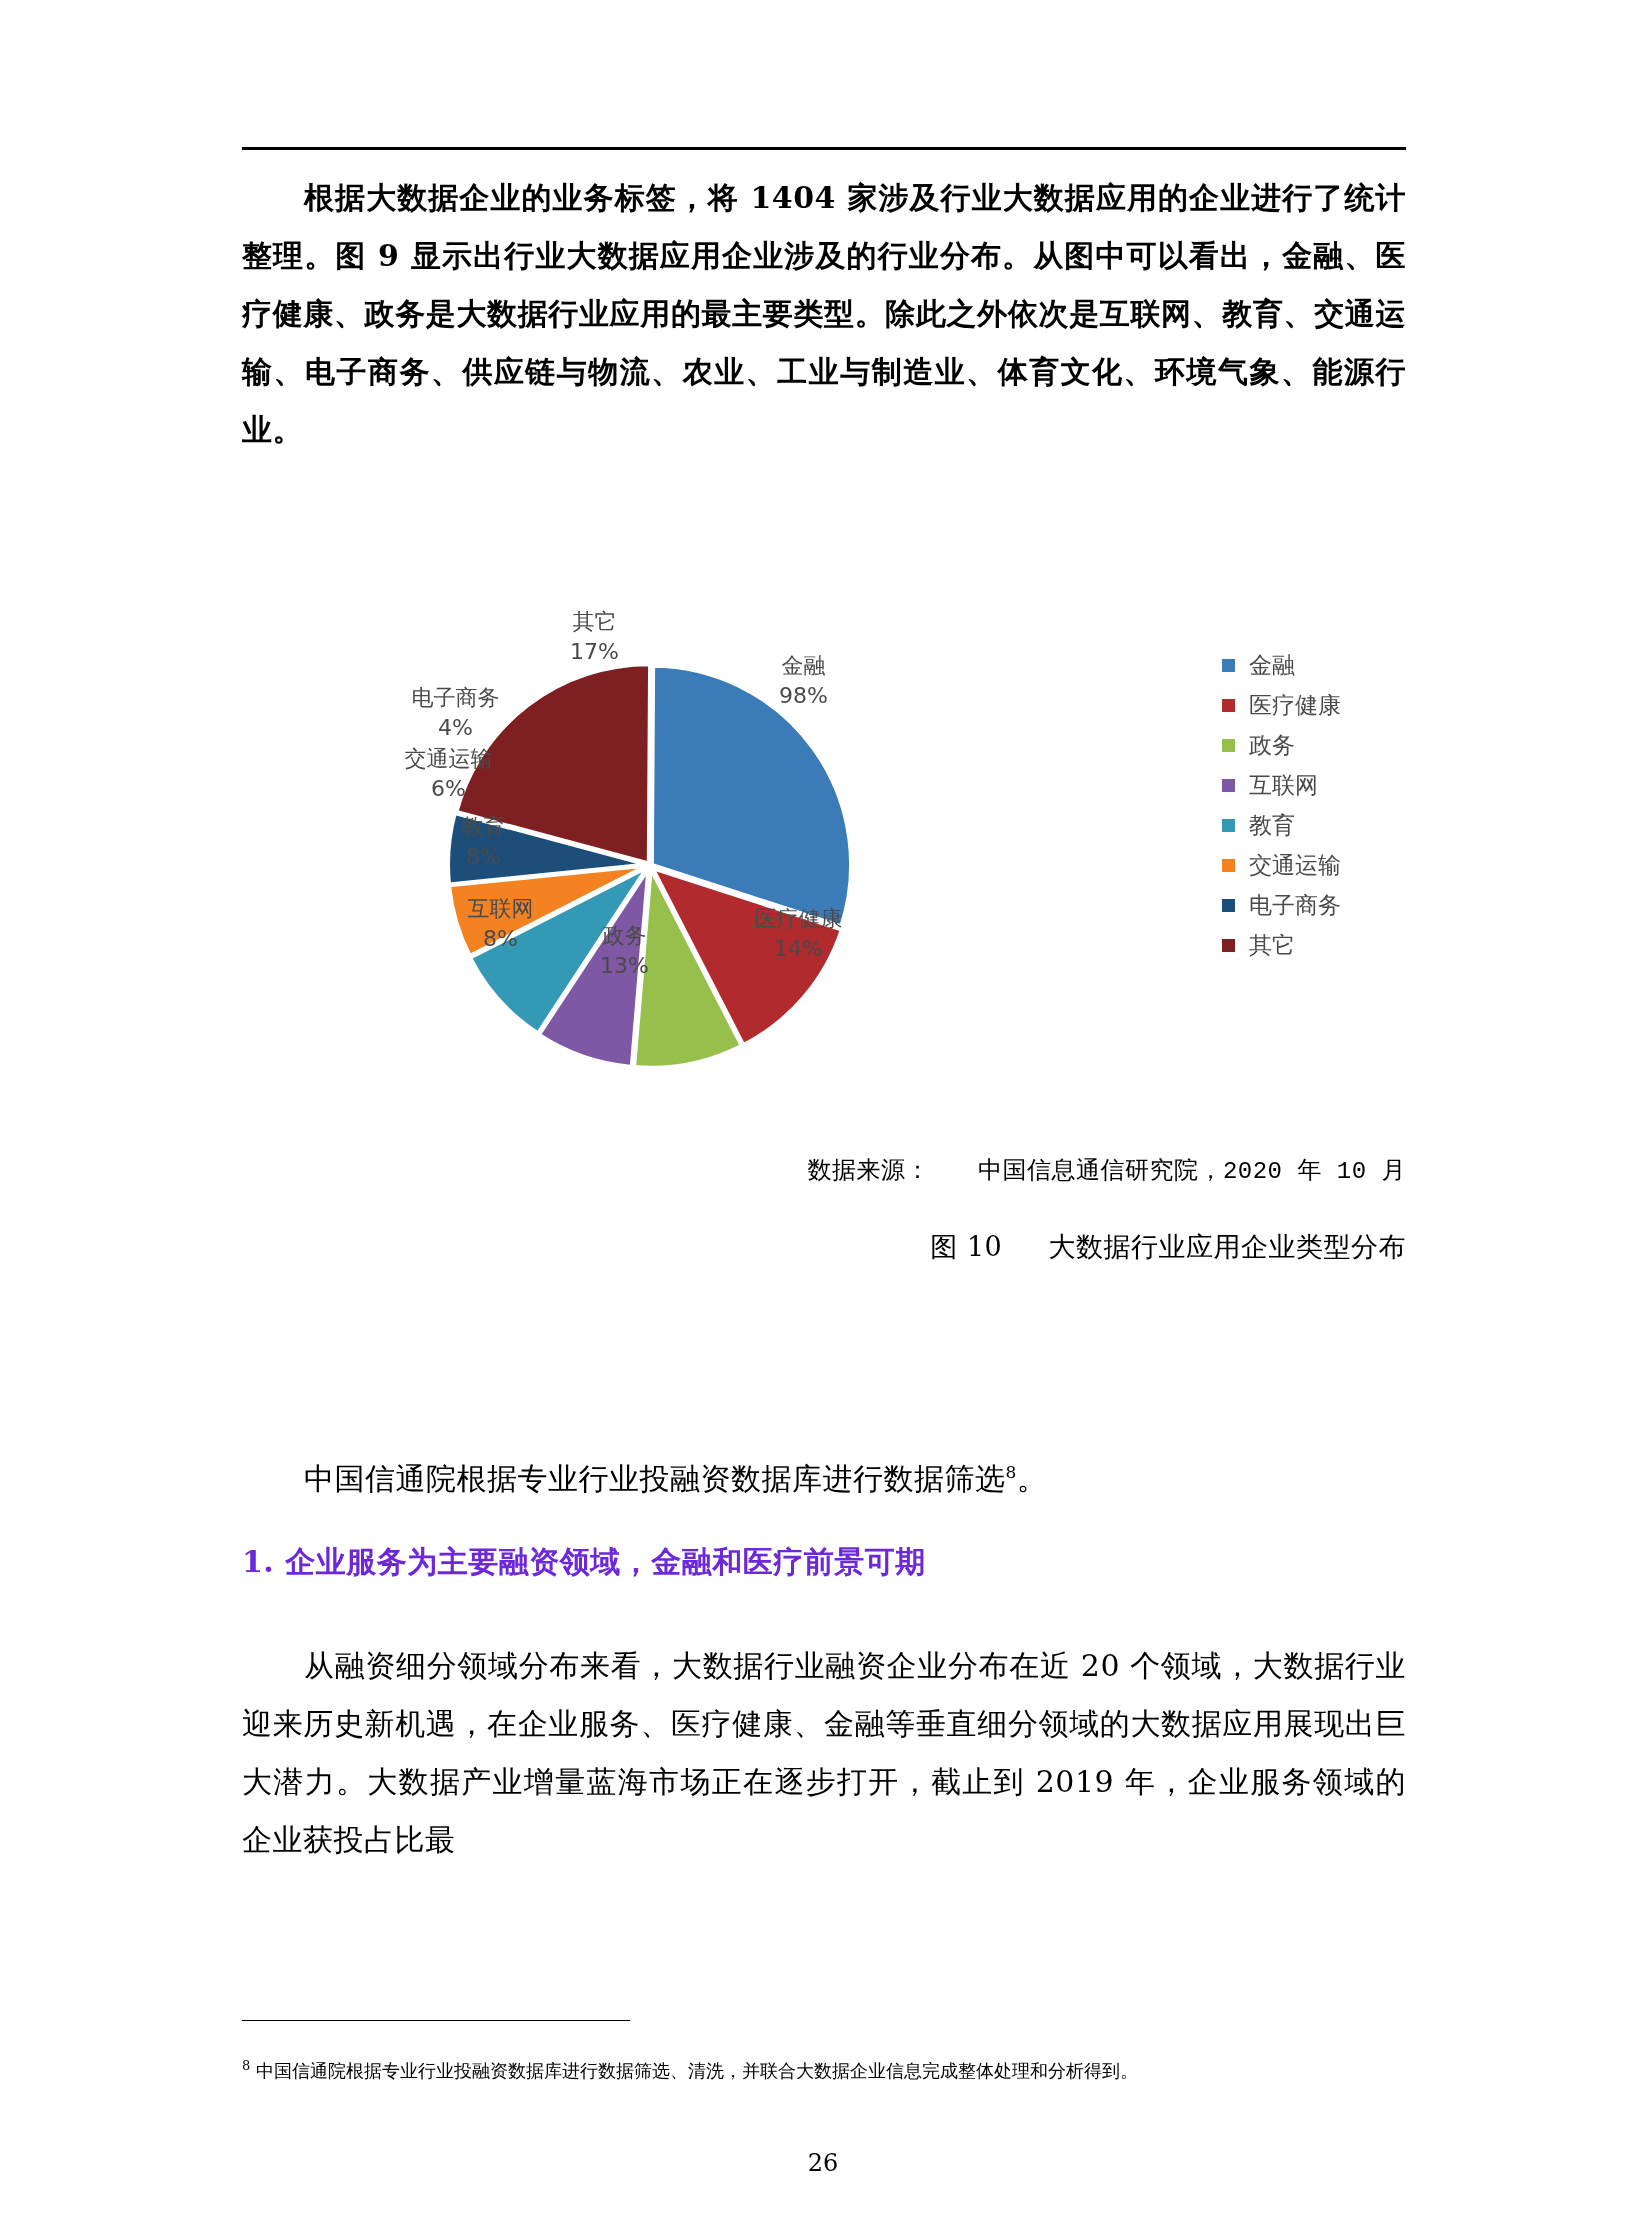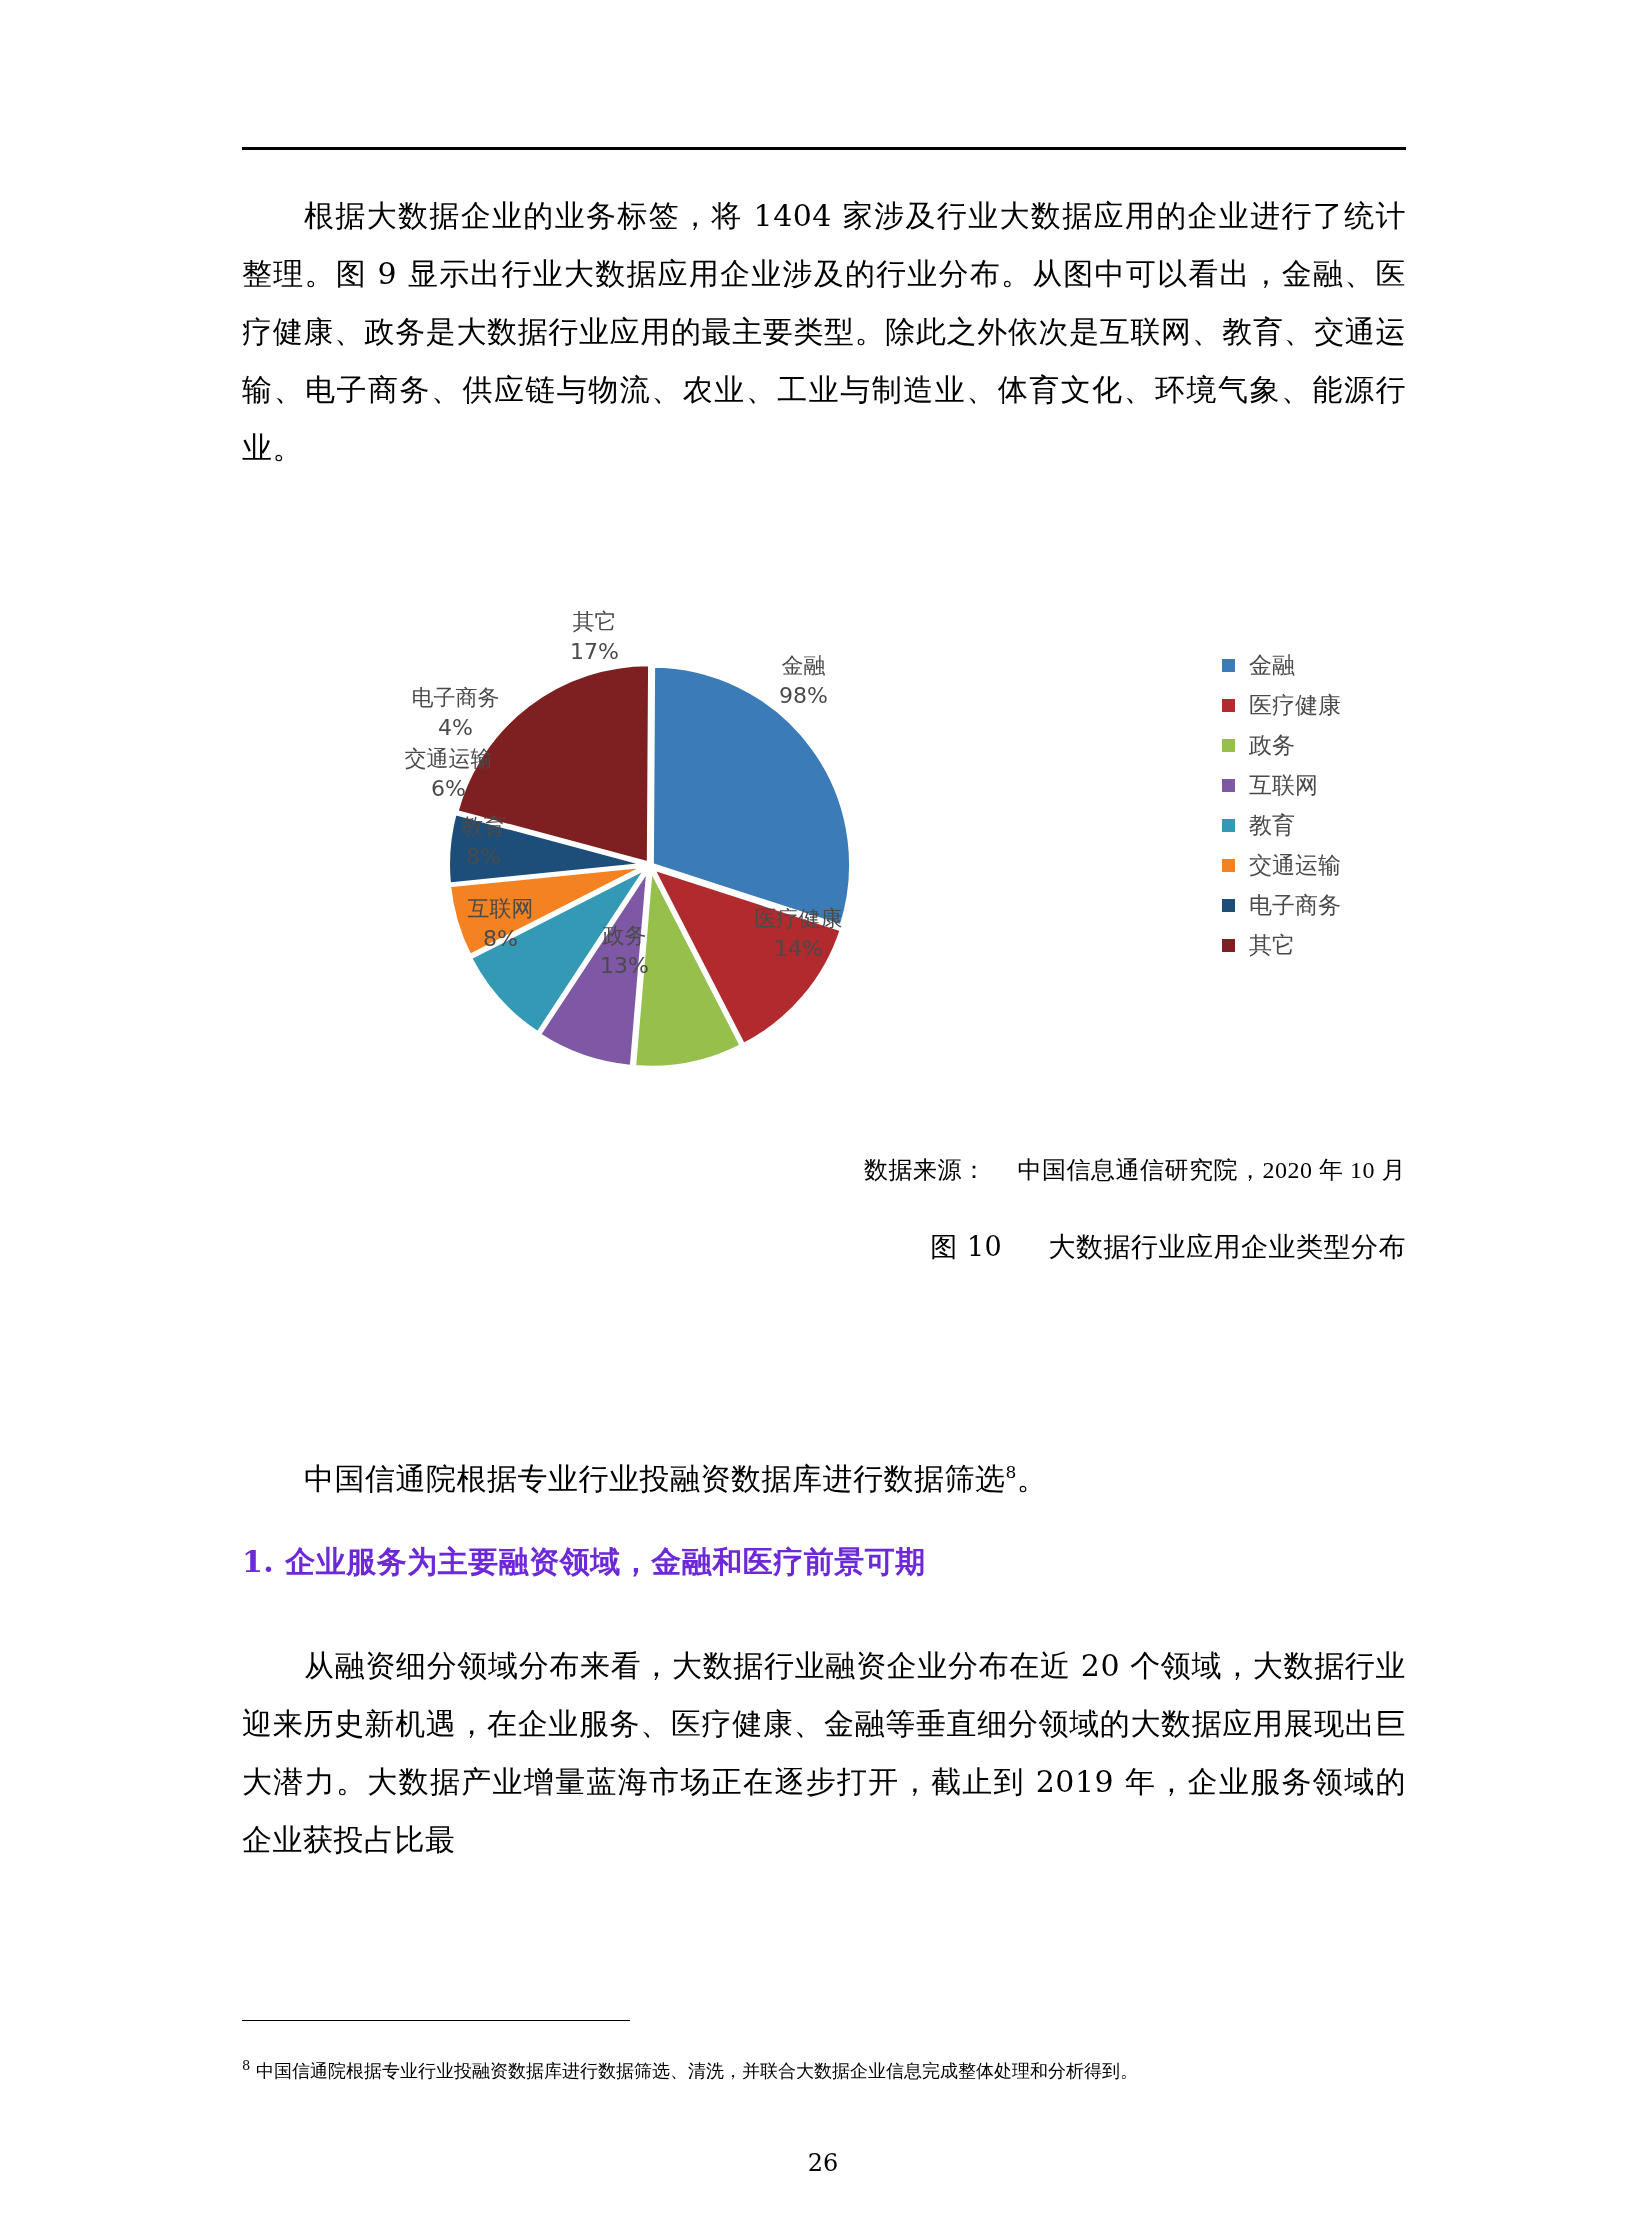--- a/index.html
+++ b/index.html
@@ -70,21 +70,21 @@
   }
   .legend-label {
     font-family:"DejaVu Sans", sans-serif;
     font-size:23px; color:#4a4a4a; white-space:nowrap;
   }
 
   
   .source-line {
     position:absolute; left:242px; top:1154px; width:1164px;
     text-align:right;
-    font-family:Liberation Serif, serif;
+    font-family:Liberation Mono, monospace;
     font-size:24px; color:#000; letter-spacing:0.5px;
   }
   .fig-caption {
     position:absolute; left:242px; top:1229px; width:1164px;
     text-align:right;
     font-family:"DejaVu Serif", serif;
     font-size:27px; color:#000; letter-spacing:0.5px;
   }
 
   
@@ -124,21 +124,21 @@
 
   sup.fn { font-size:17px; vertical-align:super; }
 </style>
 </head>
 <body>
 
 <div class="page">
 
   <div class="header-rule"></div>
 
-  <div class="body-para indent" style="top:187px;">根据大数据企业的业务标签，将 1404 家涉及行业大数据应用的企业进行了统计整理。图 9 显示出行业大数据应用企业涉及的行业分布。从图中可以看出，金融、医疗健康、政务是大数据行业应用的最主要类型。除此之外依次是互联网、教育、交通运输、电子商务、供应链与物流、农业、工业与制造业、体育文化、环境气象、能源行业。</div>
+  <div class="body-para indent" style="top:169px;font-weight:bold;">根据大数据企业的业务标签，将 1404 家涉及行业大数据应用的企业进行了统计整理。图 9 显示出行业大数据应用企业涉及的行业分布。从图中可以看出，金融、医疗健康、政务是大数据行业应用的最主要类型。除此之外依次是互联网、教育、交通运输、电子商务、供应链与物流、农业、工业与制造业、体育文化、环境气象、能源行业。</div>
 
   <div class="chart-block">
 
     <div class="pie-wrap">
       <svg class="pie-svg" width="478" height="478" viewBox="0 0 480 480">
         <g transform="translate(240,240)">
 
           <path fill="#3B7CB8" stroke="#ffffff" stroke-width="4" d="M 0 0 L 1.26 -200 A 200 200 0 0 1 190.21 61.80 Z" transform="translate(1.9,-1.2)"></path>
 
           <path fill="#B02A2E" stroke="#ffffff" stroke-width="4" d="M 0 0 L 190.21 61.80 A 200 200 0 0 1 91.35 177.88 Z" transform="translate(2.4,2.0)"></path>

